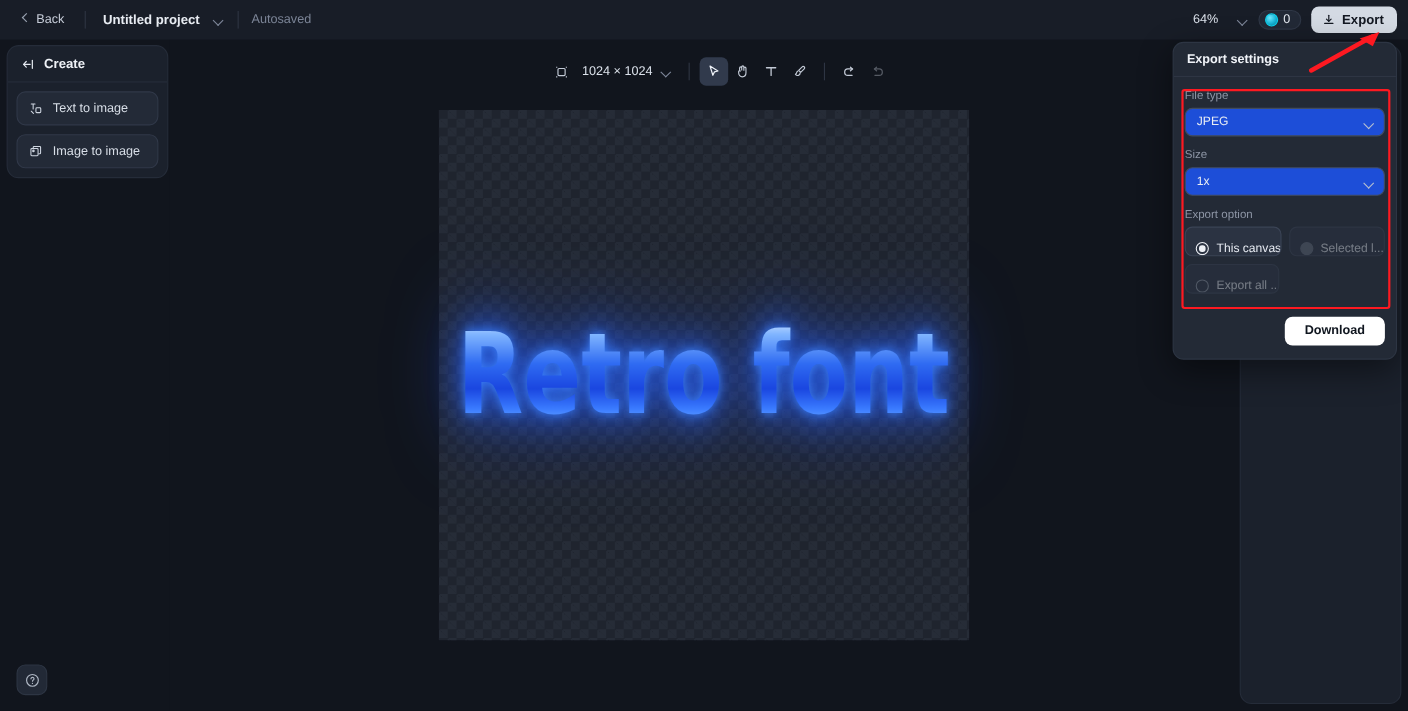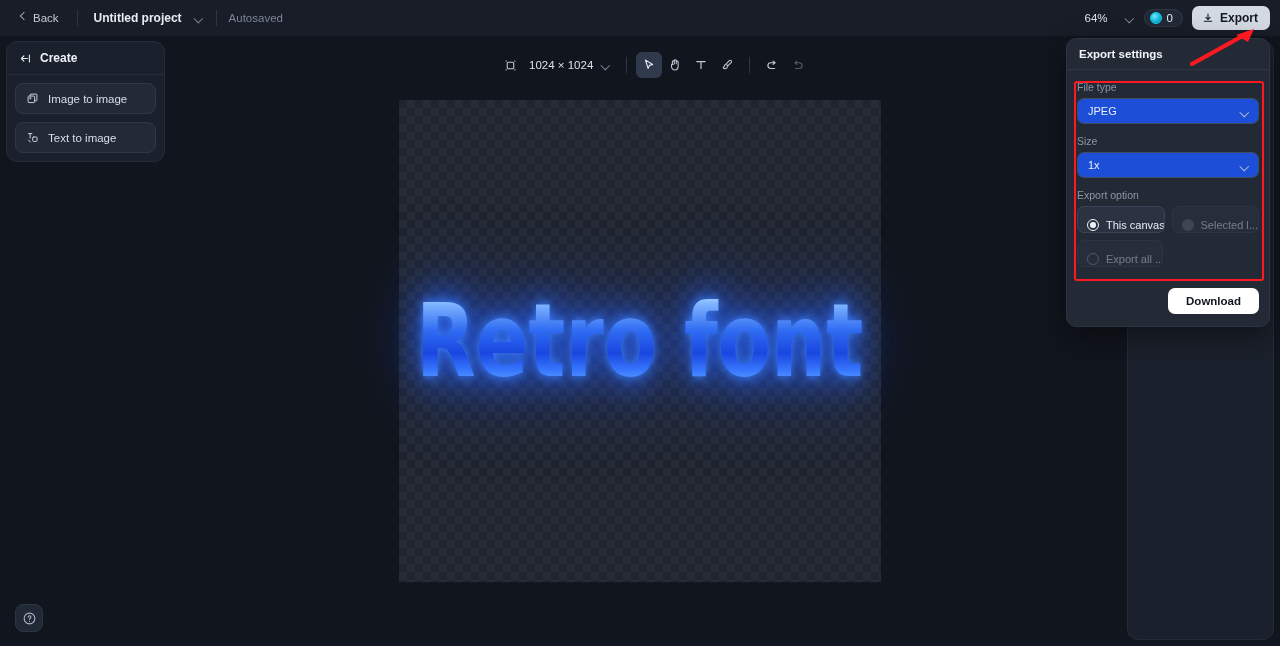--- a/index.html
+++ b/index.html
@@ -74,21 +74,21 @@
   }
   .credits-n { color: #e3e8ef; font-size: 11.5px; }
   .export-btn {
     display: flex; align-items: center; gap: 6px;
     background: #d4dae3; color: #131821; font-size: 12px; font-weight: bold;
     border-radius: 7px; padding: 5px 12px 5px 10px; cursor: pointer;
   }
 
   
   .left-panel {
-    position: absolute; left: 6px; top: 41px; width: 159px;
+    position: absolute; left: 6px; top: 41px; width: 147px;
     background: #1b212c; border: 1px solid #252c39; border-radius: 11px;
     z-index: 20; overflow: hidden;
   }
   .lp-head {
     display: flex; align-items: center; gap: 8px;
     height: 33px; padding: 0 12px; border-bottom: 1px solid #262d3a;
   }
   .lp-title { color: #eef1f6; font-size: 12px; font-weight: bold; }
   .lp-body { padding: 8px; display: flex; flex-direction: column; gap: 8px; }
   .lp-item {
@@ -154,21 +154,21 @@
     height: 26px; background: #1d4ed8; border: 1px solid #414c60; border-radius: 7px;
     display: flex; align-items: center; padding: 0 10px;
     color: #e9edf3; font-size: 11px; cursor: pointer; margin-bottom: 11px;
   }
   .select .chev-dn { position: absolute; right: 8px; top: 7px; margin:0; }
   .select .chev-dn::before { border-color: #b9c1cf; }
   .opt-row { display: flex; gap: 7px; margin-bottom: 7px; }
   .opt {
     flex: 1; height: 27px; min-width: 0;
     background: #2b3342; border: 1px solid #3b4456; border-radius: 7px;
-    display: flex; align-items: flex-start; gap: 7px; padding: 12px 9px;
+    display: flex; align-items: flex-end; gap: 7px; padding: 0 9px;
     color: #e6eaf1; font-size: 11px; cursor: pointer;
     white-space: nowrap; overflow: hidden;
   }
   .opt.half { flex: 0 0 86px; }
   .opt.disabled { opacity: .42; cursor: default; }
   .radio {
     width: 12px; height: 12px; border-radius: 50%;
     border: 1.4px solid #8e97a6; flex: none; position: relative;
   }
   .radio.on { border-color: #eef1f6; }
@@ -312,38 +312,38 @@
             <path d="M12.8 3.6v8.8"></path>
         </svg>
       </span>
       <span class="lp-title">Create</span>
     </div>
     <div class="lp-body">
 
 
       <div class="lp-item">
         <span>
+          <svg width="13" height="13" viewBox="0 0 16 16" fill="none" stroke="#cfd6e1" stroke-width="1.2" stroke-linecap="round" stroke-linejoin="round">
+            <path d="M3 3.2h4.2M5.1 3.2v5.4"></path>
+            <rect x="8.2" y="7.4" width="5.4" height="5.4" rx="1"></rect>
+            <path d="M3 11.2l2.4 2.4"></path>
+          </svg>
+        </span>
+        <span>Text to image</span>
+      </div>
+
+      <div class="lp-item">
+        <span>
           <svg width="13" height="13" viewBox="0 0 16 16" fill="none" stroke="#cfd6e1" stroke-width="1.2" stroke-linejoin="round">
             <rect x="2.6" y="5" width="8" height="8" rx="1"></rect>
             <path d="M5.2 5V3.4a.8.8 0 01.8-.8h6.6a.8.8 0 01.8.8V10a.8.8 0 01-.8.8h-1.6"></path>
             <circle cx="5.4" cy="7.6" r=".85"></circle>
           </svg>
         </span>
         <span>Image to image</span>
-      </div>
-
-      <div class="lp-item">
-        <span>
-          <svg width="13" height="13" viewBox="0 0 16 16" fill="none" stroke="#cfd6e1" stroke-width="1.2" stroke-linecap="round" stroke-linejoin="round">
-            <path d="M3 3.2h4.2M5.1 3.2v5.4"></path>
-            <rect x="8.2" y="7.4" width="5.4" height="5.4" rx="1"></rect>
-            <path d="M3 11.2l2.4 2.4"></path>
-          </svg>
-        </span>
-        <span>Text to image</span>
       </div>
 
     </div>
   </div>
 
   <div class="canvas-area">
     <div class="artboard">
       <div class="neon-wrap">
         <span class="neon">Retro font</span>
       </div>

